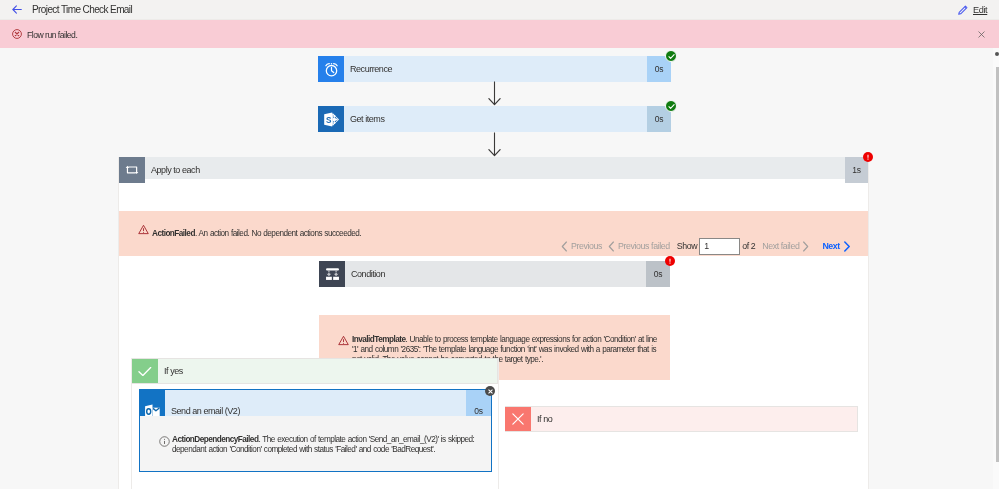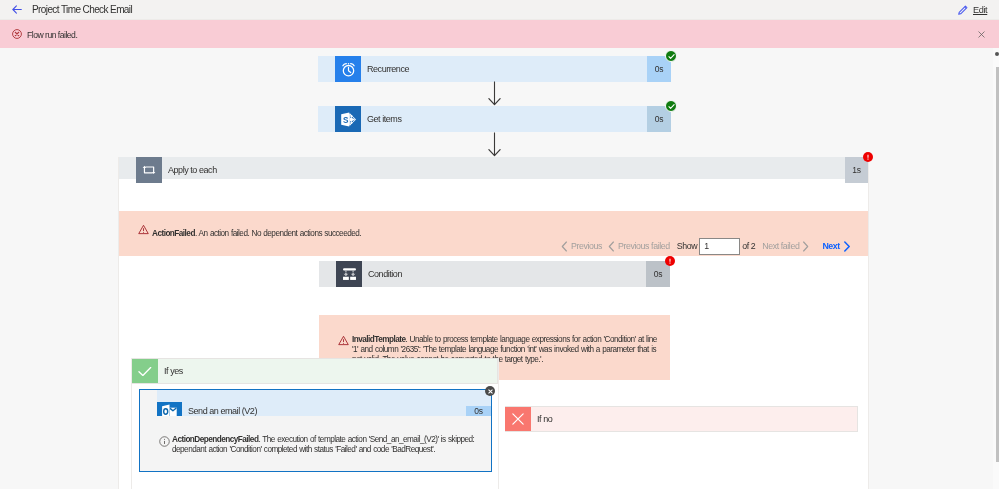--- a/index.html
+++ b/index.html
@@ -27,21 +27,21 @@
   
   .canvas{position:absolute;left:0;top:48px;width:993px;height:441px;overflow:hidden;}
 
   
   .vscroll{position:absolute;left:993px;top:48px;width:6px;height:441px;background:#fafafa;}
   .vscroll-thumb{position:absolute;left:3px;top:19px;width:3px;height:395px;background:#c1c1c1;}
   .vscroll-up{position:absolute;left:2px;top:4px;width:4px;height:4px;background:#555;border-radius:50%;}
 
   
   .card{position:absolute;box-sizing:border-box;}
-  .card-head{display:flex;height:100%;box-sizing:border-box;margin-left:17px;}
+  .card-head{display:flex;height:100%;box-sizing:border-box;}
   .card-icon{flex:0 0 auto;display:flex;align-items:center;justify-content:center;}
   .card-title{flex:1 1 auto;display:flex;align-items:center;padding-left:6px;
               font-size:9px;color:#323130;letter-spacing:-0.45px;}
   .card-dur{flex:0 0 auto;display:flex;align-items:center;justify-content:center;
             font-size:8.5px;color:#323130;letter-spacing:-0.35px;}
 
   .badge{position:absolute;border-radius:50%;display:flex;align-items:center;justify-content:center;
          box-sizing:border-box;}
 
   .arrow{position:absolute;}
@@ -114,21 +114,21 @@
   .yes-head{height:26px;background:#edf6ee;border:1px solid #e6e4e2;border-left:none;box-sizing:border-box;}
   .yes-ico{width:26px;background:#84ce8b;}
 
   .no-branch{position:absolute;left:505px;top:310px;width:353px;height:131px;background:#fff;box-sizing:border-box;margin-top:48px;}
   .no-head{height:26px;background:#fdeeed;border:1px solid #e6e4e2;border-left:none;box-sizing:border-box;}
   .no-ico{width:26px;background:#f9776f;}
 
   
   .mailcard{left:139px;top:341px;width:353px;height:83px;background:#f4f4f4;
             border:1px solid #1273c4;}
-  .mailhead{height:42px;background:#deecf9;align-items:center;}
+  .mailhead{height:42px;background:#deecf9;}
   .mailcard .card-icon{width:25px;background:#1273c4;}
   .mail-dur{width:25px;background:#a9d2f7;}
   .skip-badge{right:-4px;top:-4px;width:10px;height:10px;background:#4a4a4a;}
   .mail-body{position:absolute;left:0;top:26px;width:351px;height:55px;background:#f4f4f4;}
   .mail-ico{position:absolute;left:19px;top:20px;}
   .mail-txt{position:absolute;left:32px;top:19px;width:313px;}
 </style>
 </head>
 <body>
 

